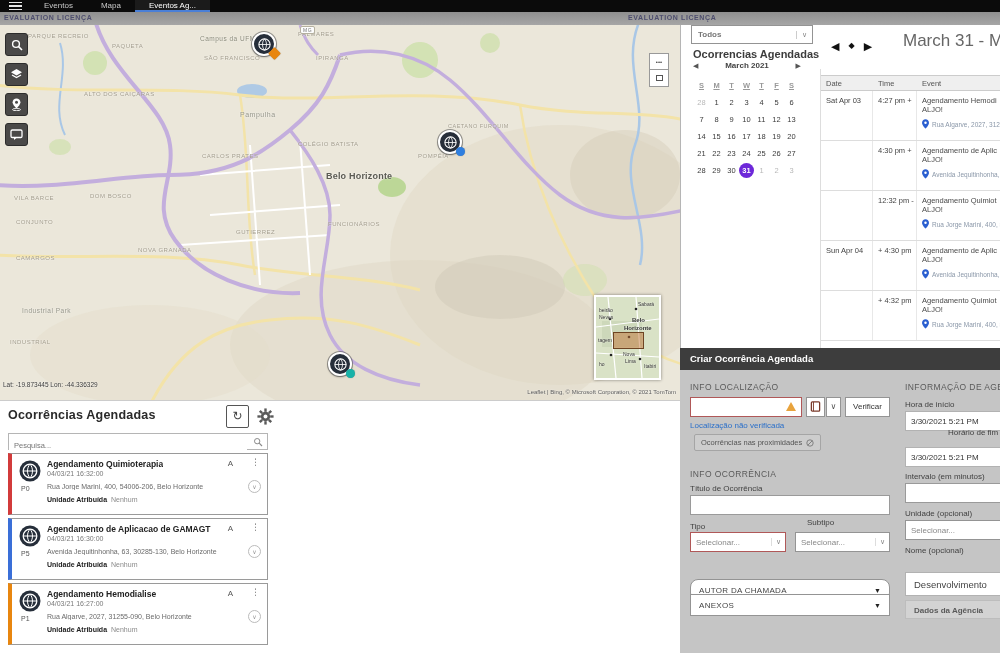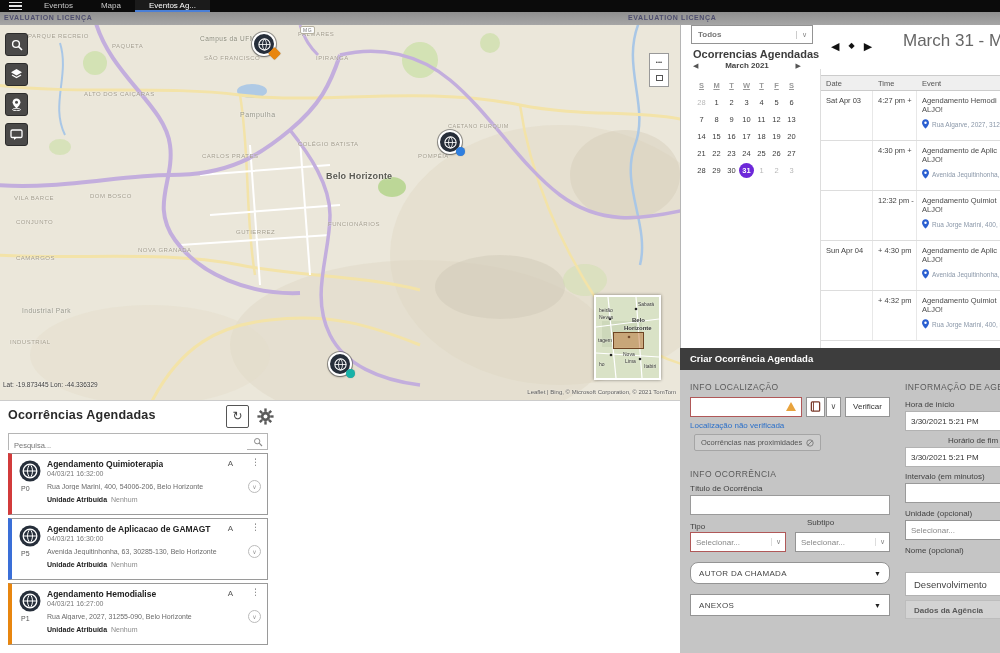--- a/index.html
+++ b/index.html
@@ -577,36 +577,36 @@
     <div class="fselect red" style="left:10px;top:162px;width:96px;">
       <span class="val">Selecionar...</span>
       <span class="chev">∨</span>
     </div>
     <div class="flabel" style="left:115px;top:148px;padding-left:12px;">Subtipo</div>
     <div class="fselect" style="left:115px;top:162px;width:95px;">
       <span class="val">Selecionar...</span>
       <span class="chev">∨</span>
     </div>
 
-    <div class="collapse" style="top:192px;border-radius:8px;">
+    <div class="collapse" style="top:209px;border-radius:8px;">
       <span class="lbl">AUTOR DA CHAMADA</span>
       <span class="car">▼</span>
     </div>
     <div class="collapse" style="top:224px;">
       <span class="lbl">ANEXOS</span>
       <span class="car">▼</span>
     </div>
 
     <div class="sect" style="left:225px;top:12px;white-space:nowrap;">INFORMAÇÃO DE AGEND</div>
     <div class="flabel" style="left:225px;top:30px;">Hora de início</div>
     <div class="dtbox" style="top:41px;">
       <span class="val">3/30/2021 5:21 PM</span>
 
     </div>
-    <div class="flabel" style="left:225px;top:66px;padding-left:43px;">Horário de fim</div>
+    <div class="flabel" style="left:225px;top:58px;padding-left:43px;">Horário de fim</div>
     <div class="dtbox" style="top:77px;">
       <span class="val">3/30/2021 5:21 PM</span>
 
     </div>
     <div class="flabel" style="left:225px;top:102px;">Intervalo (em minutos)</div>
     <input class="tinput" style="left: 225px; top: 113px; width: 108px; height: 20px;">
     <div class="flabel" style="left:225px;top:139px;">Unidade (opcional)</div>
     <div class="fselect" style="left:225px;top:150px;width:108px;">
       <span class="val">Selecionar...</span>
     </div>

